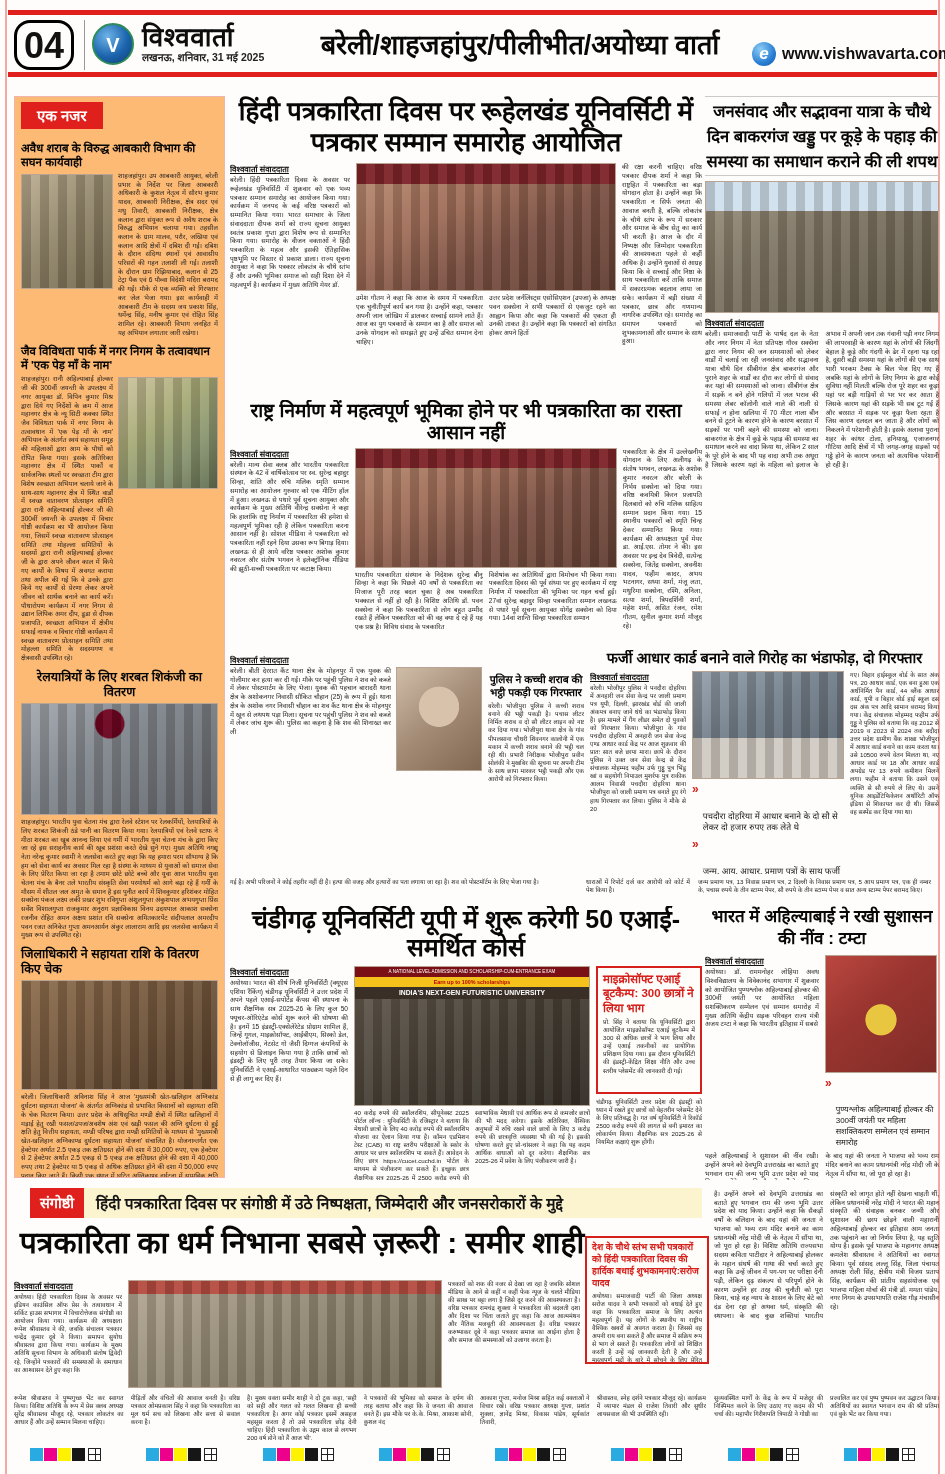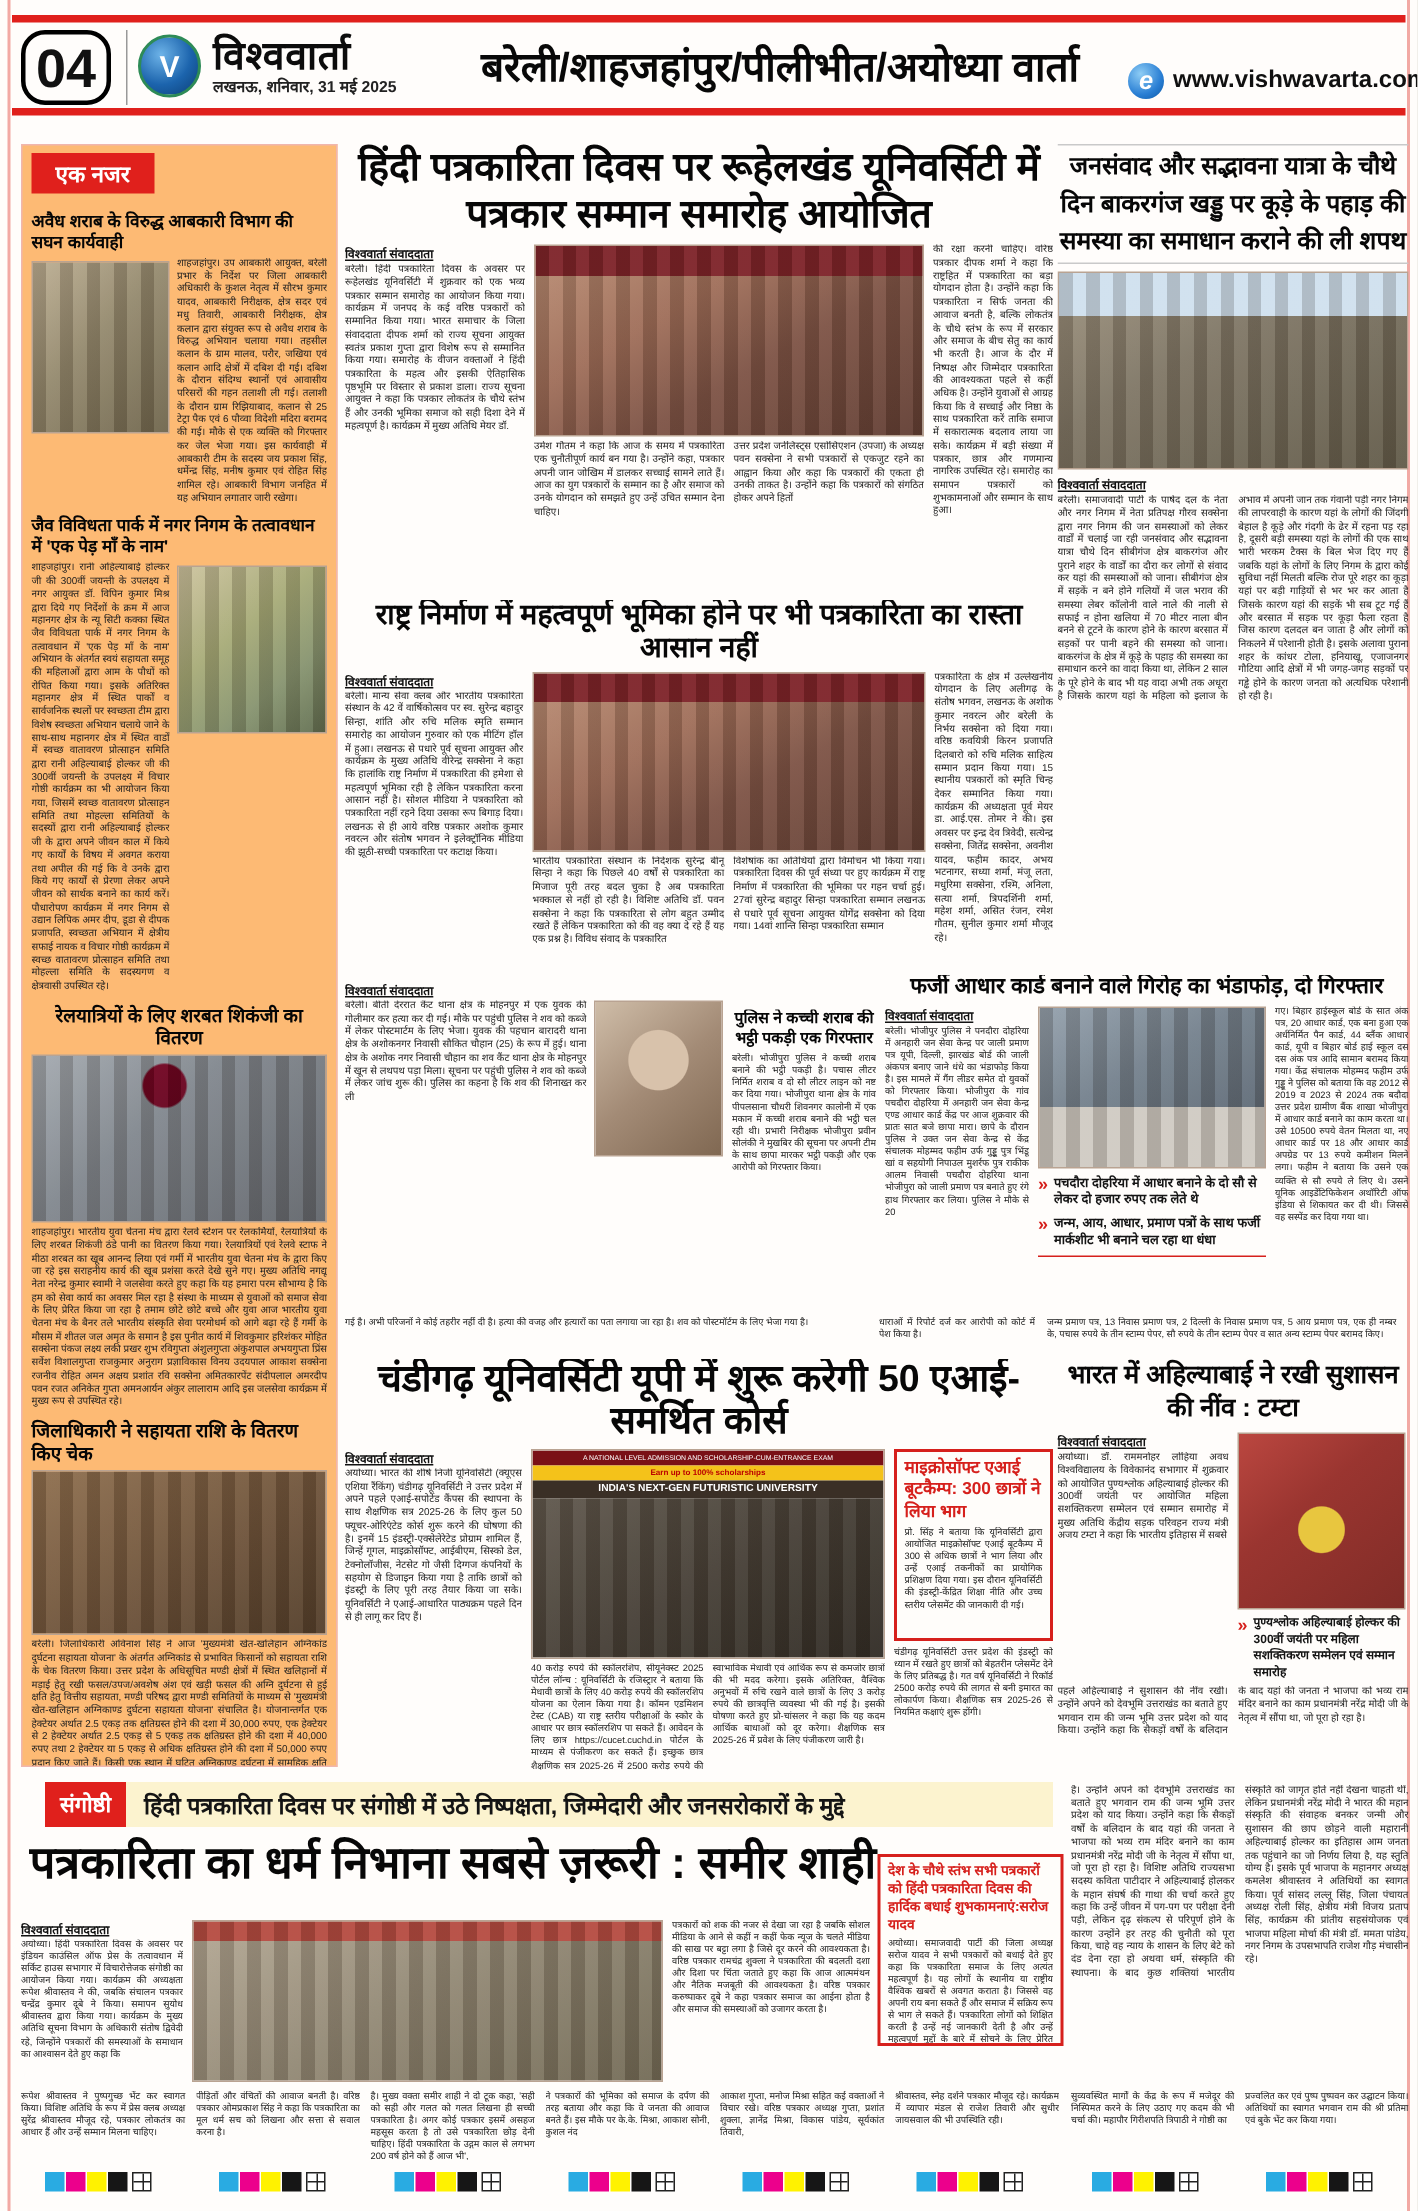--- a/index.html
+++ b/index.html
@@ -36,21 +36,21 @@
   .clear { clear:both; }
 
   
   .one-look-box { border:1px solid #f0b6ae; padding:5px 6px; overflow:hidden; background:#fdba74; }
   .one-look-label { display:inline-block; background:#e0201c; color:#fff; font-weight:bold; font-size:15px; padding:3px 16px 4px; margin-bottom:5px; }
   .ol-h { font-size:11.5px; font-weight:bold; line-height:1.22; margin:7px 0 3px; color:#060606; }
   .redbox { border:2px solid #d6201c; padding:4px 5px; background:#fffdfa; overflow:hidden; }
   .redbox .rb-h { color:#d6201c; font-weight:bold; text-align:left; }
   .pull { display:flex; gap:4px; margin-top:4px; }
   .pull .mark { color:#d6201c; font-weight:bold; font-size:12px; line-height:1; }
-  .pull .pq { font-size:8.6px; font-weight:bold; line-height:1.35; color:#151515; }
+  .pull .pq { font-size:8.6px; font-weight:normal; line-height:1.35; color:#151515;margin-top:28px; }
   .pull-sep { border-bottom:1.5px solid #d6201c; margin:4px 0 2px; }
 
   
   .ph { border:1px solid #b9a392; overflow:hidden; position:relative; }
   .ph-stripes { position:absolute; inset:0;
     background:repeating-linear-gradient(90deg, rgba(35,25,18,.18) 0 9px, rgba(255,255,255,.06) 9px 18px); }
   .ph-av   { background:linear-gradient(135deg,#bcae92,#93886c 45%,#6e644b); }
   .ph-plant{ background:linear-gradient(140deg,#cdc39e,#a6aa76 40%,#86936e 70%,#606d4f); }
   .ph-rail { background:linear-gradient(140deg,#a3a9af,#80868d 40%,#60646a),
              radial-gradient(circle at 45% 18%, #c03 0 10%, transparent 11%); background-blend-mode:multiply; }

